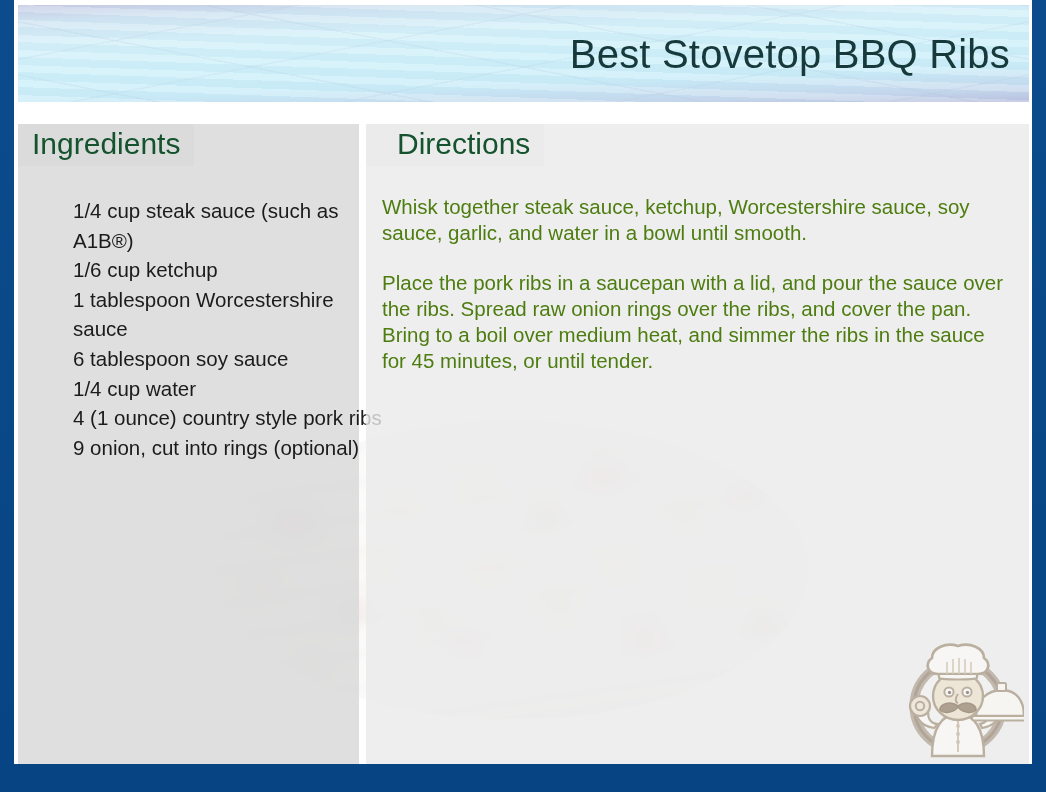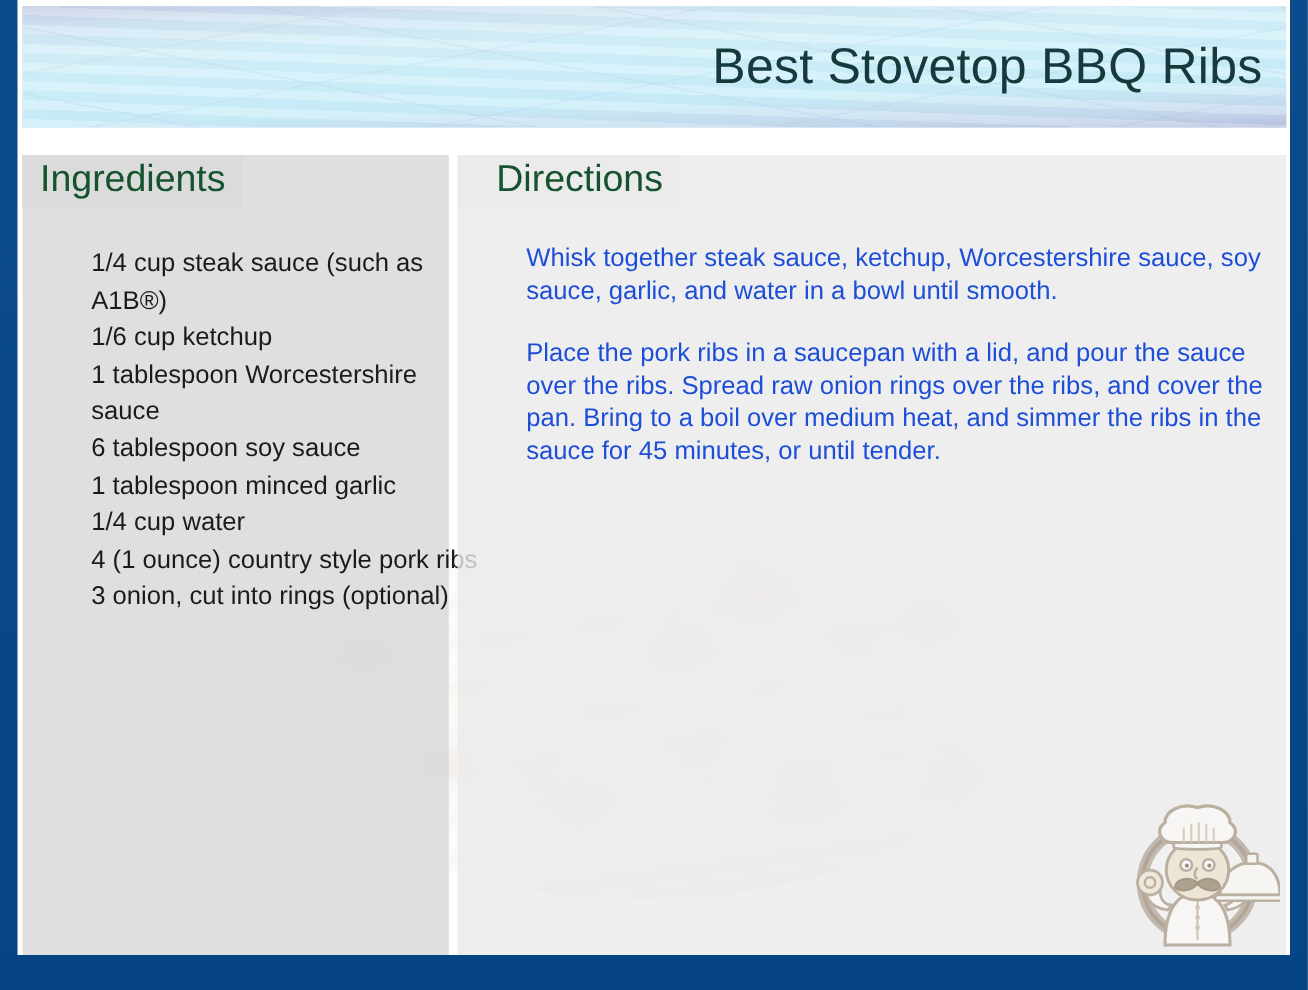--- a/index.html
+++ b/index.html
@@ -214,23 +214,22 @@
   }
   #directions-body {
     position: absolute;
     left: 16px;
     top: 70px;
     width: 630px;
   }
   #directions-body p {
     font-size: 20.5px;
     line-height: 26px;
-    color: #1d4ed8;
+    color: #4d7c0f;
     margin-bottom: 24px;
-    margin-left: 39px;
   }
   #directions-body p:last-child { margin-bottom: 0; }
 
   
   #chef-logo {
     position: absolute;
     right: 8px;
     bottom: 4px;
     width: 132px;
     height: 132px;
@@ -257,24 +256,23 @@
 
     <div id="ingredients-panel">
       <div id="ingredients-heading-tab">
         <div class="panel-heading">Ingredients</div>
       </div>
       <ul id="ingredients-list">
         <li>1/4 cup steak sauce (such as A1B®)</li>
         <li>1/6 cup ketchup</li>
         <li>1 tablespoon Worcestershire sauce</li>
         <li>6 tablespoon soy sauce</li>
-        <li>1 tablespoon minced garlic</li>
         <li>1/4 cup water</li>
         <li>4 (1 ounce) country style pork ribs</li>
-        <li>3 onion, cut into rings (optional)</li>
+        <li>9 onion, cut into rings (optional)</li>
       </ul>
     </div>
 
     <div id="directions-panel">
       <div id="directions-heading-tab">
         <div class="panel-heading">Directions</div>
       </div>
       <div id="directions-body">
         <p>Whisk together steak sauce, ketchup, Worcestershire sauce, soy sauce, garlic, and water in a bowl until smooth.</p>
         <p>Place the pork ribs in a saucepan with a lid, and pour the sauce over the ribs. Spread raw onion rings over the ribs, and cover the pan. Bring to a boil over medium heat, and simmer the ribs in the sauce for 45 minutes, or until tender.</p>

